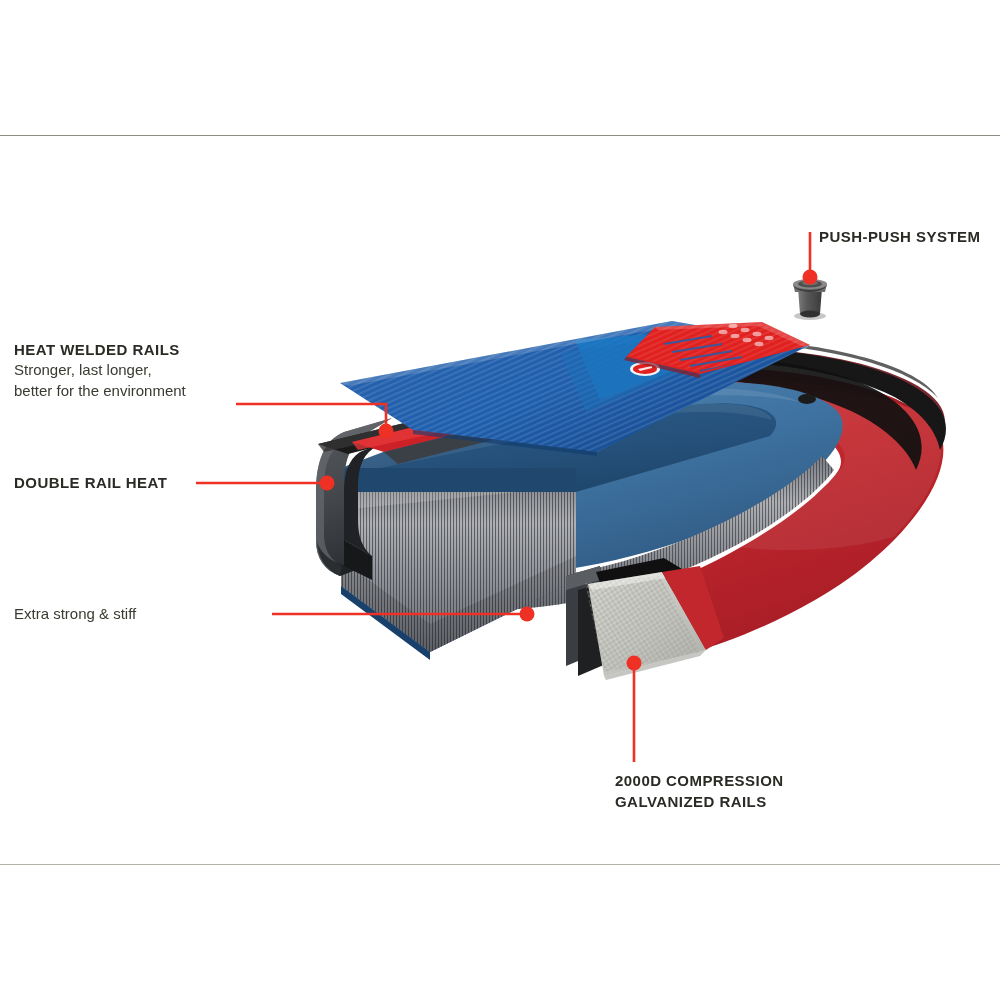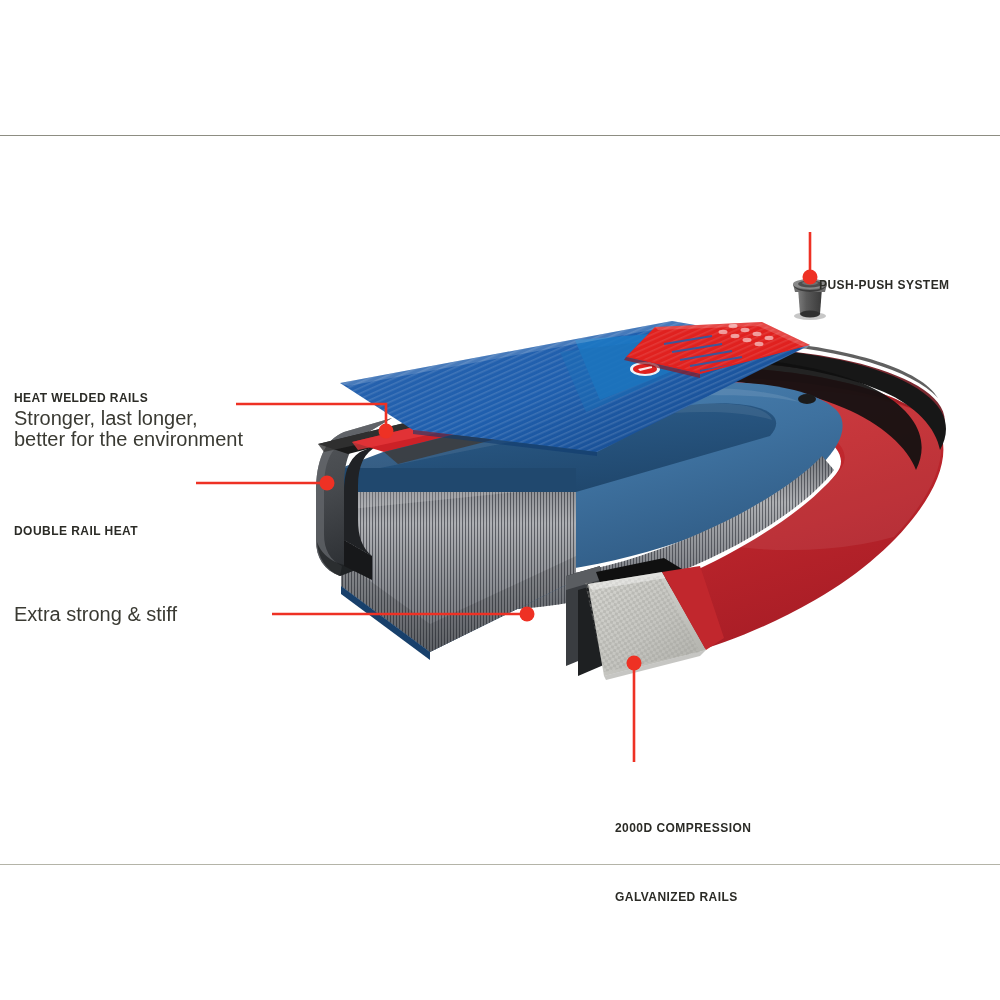--- a/index.html
+++ b/index.html
@@ -33,29 +33,28 @@
     left: 0;
     top: 0;
   }
 
   .callout {
     position: absolute;
     color: #2b2b26;
   }
   .callout .title {
     font-weight: bold;
-    font-size: 12px;
+    font-size: 15px;
     letter-spacing: 0.45px;
     line-height: 20px;
     white-space: nowrap;
-    margin-top: 48px;
   }
   .callout .sub {
     font-weight: normal;
-    font-size: 20px;
+    font-size: 15px;
     line-height: 20.5px;
     color: #3a3a33;
     white-space: nowrap;
   }
   #callout-heat-welded-rails { left: 14px; top: 340px; }
   #callout-double-rail-band  { left: 14px; top: 473px; }
   #callout-fusion-dropstitch { left: 14px; top: 604px; }
   #callout-push-push-system  { left: 819px; top: 227px; }
   #callout-compression-rails { left: 615px; top: 770px; }
   #callout-compression-rails .title { line-height: 21px; }

